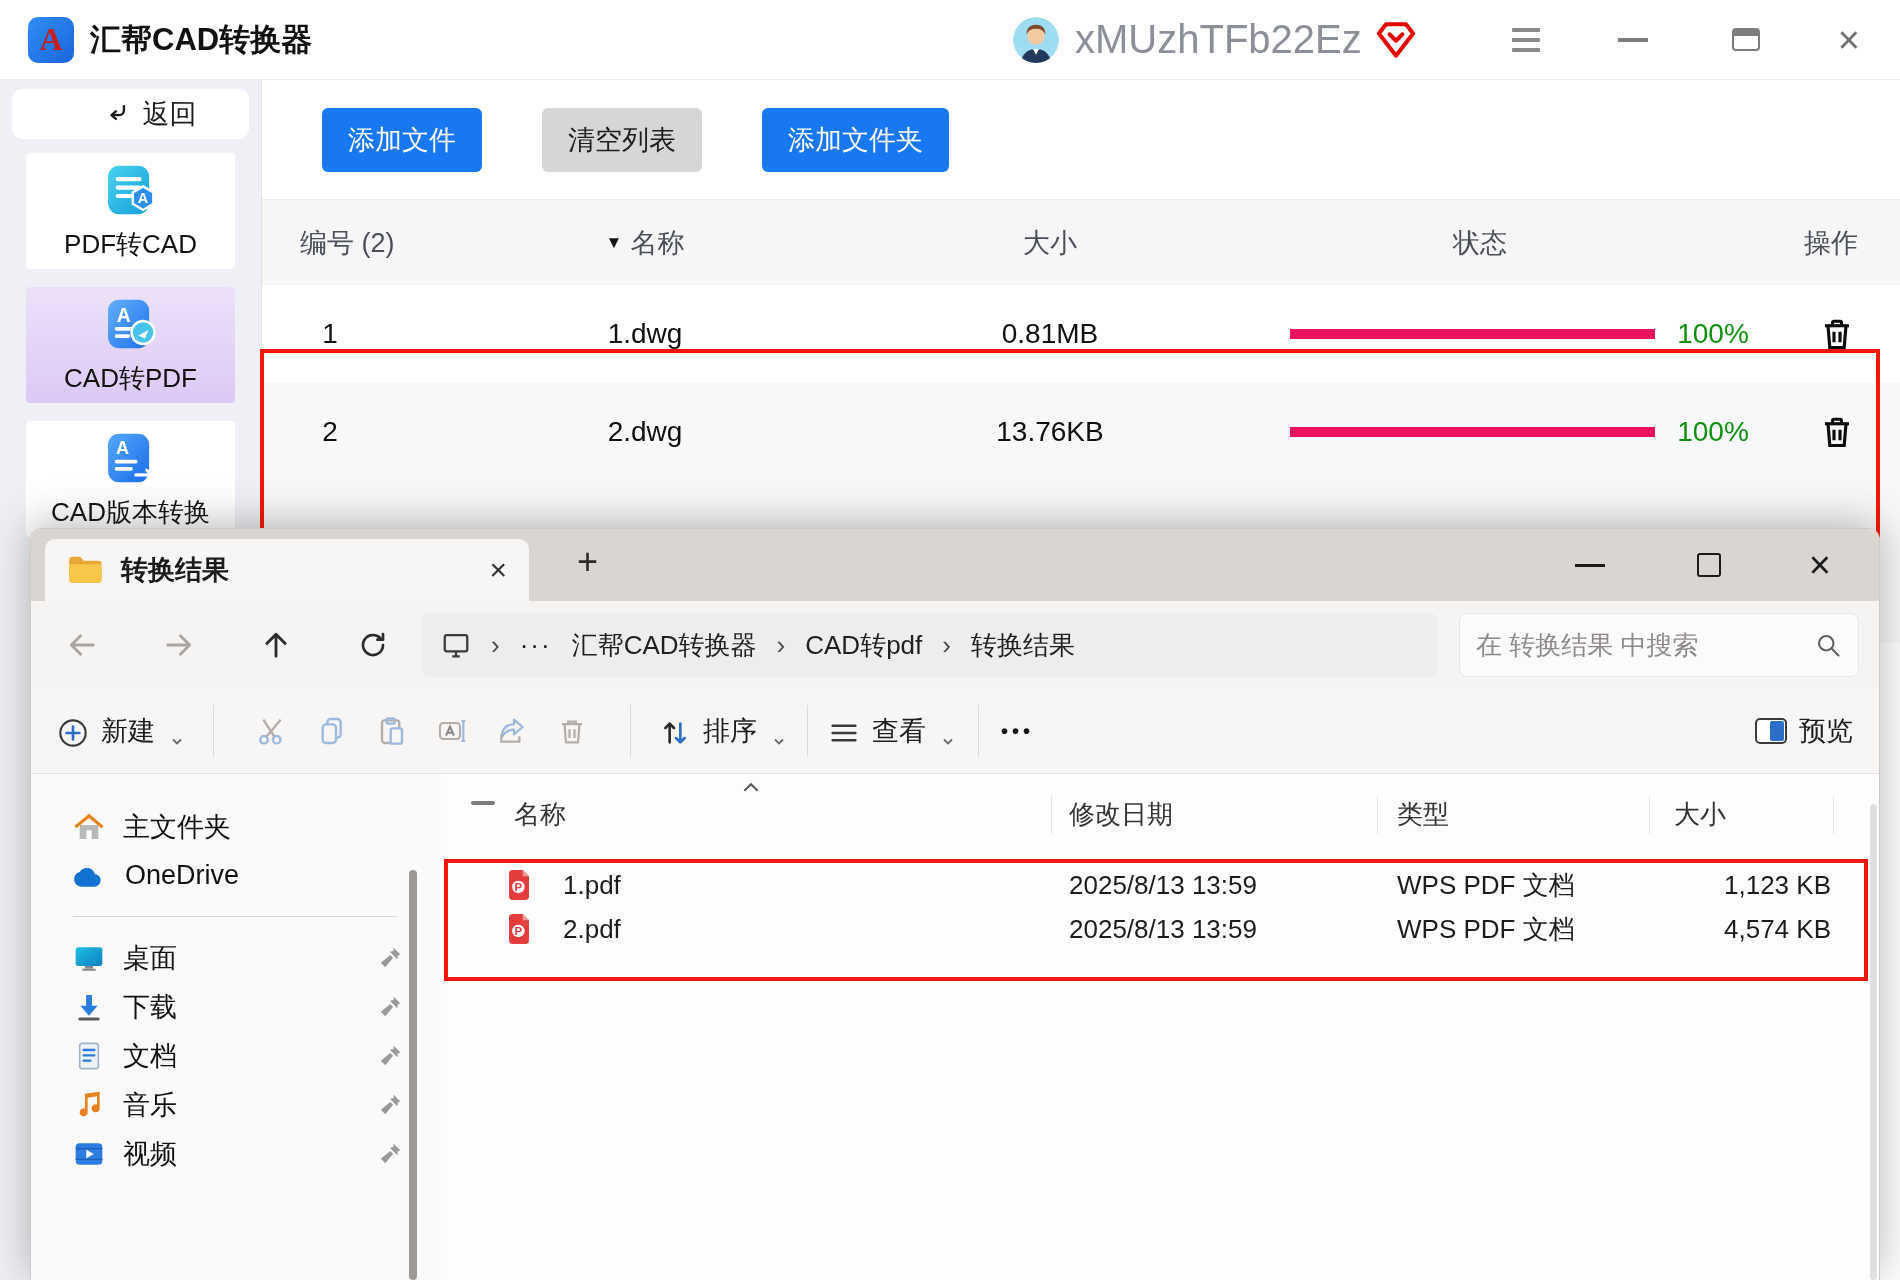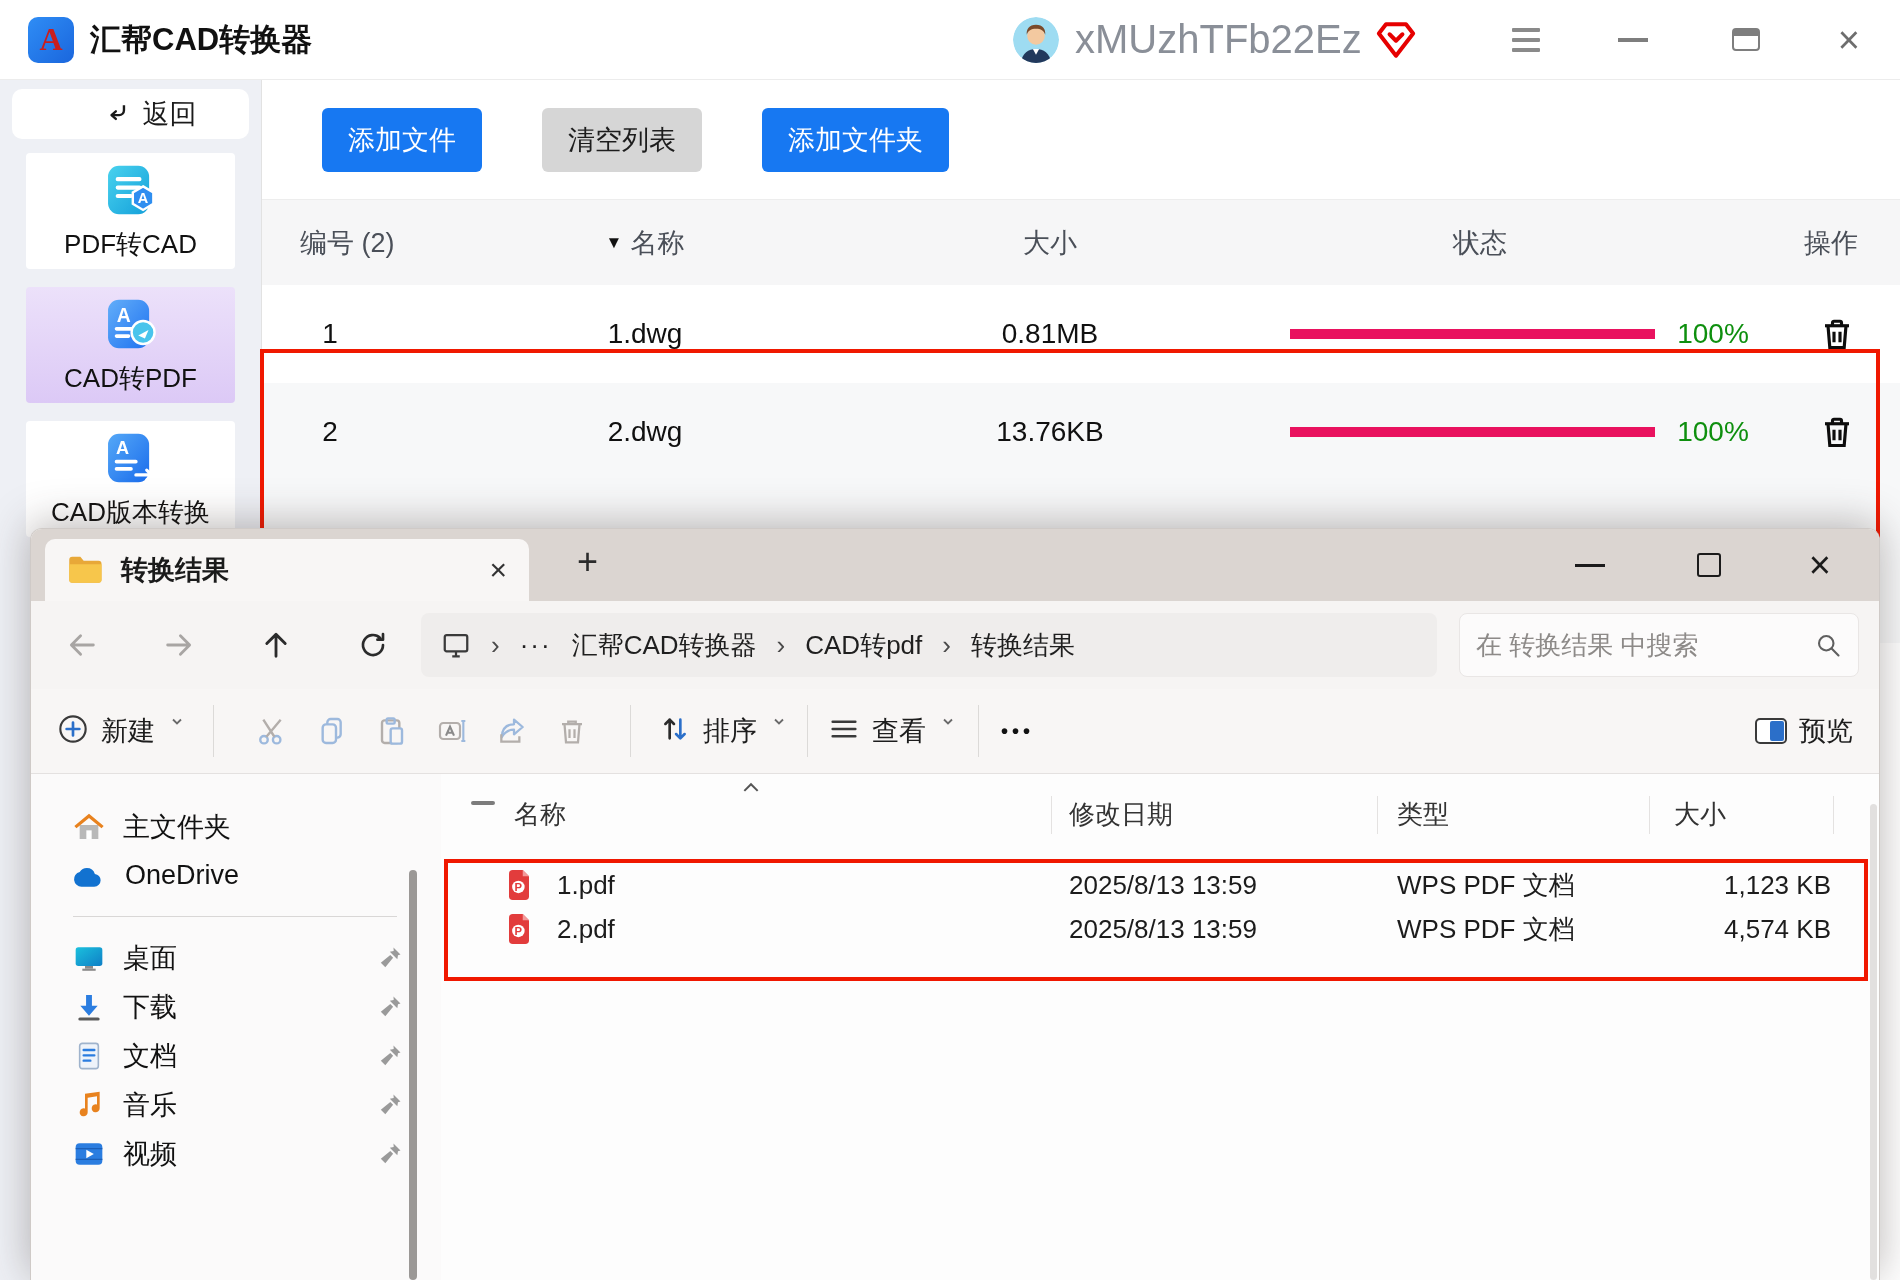--- a/index.html
+++ b/index.html
@@ -86,21 +86,21 @@
   .crumb .sep { color:#4a4a4a; font-size:26px; }
   .crumb .dots { letter-spacing:2px; color:#1f1f1f; }
   .searchbox { width:400px; height:64px; background:#fcfbfb; border:1px solid #e9e6e5; border-radius:8px;
     display:flex; align-items:center; padding:0 16px; }
   .searchbox input { flex:1; border:none; outline:none; background:transparent; font-size:26px; color:#333;
     font-family:"Liberation Sans","DejaVu Sans",sans-serif; }
   .searchbox input::placeholder { color:#8d8a88; }
 
   .cmdbar { height:85px; background:#f8f6f5; border-bottom:1px solid #e4e1e0; display:flex; align-items:center;
     padding:0 26px; font-size:27px; color:#1d1d1d; }
-  .cmd-group { display:flex; align-items:flex-start; gap:12px; }
+  .cmd-group { display:flex; align-items:flex-end; gap:12px; }
   .cmd-sep { width:1px; height:52px; background:#dcdad8; margin:0 28px; }
   .cmd-icn { width:60px; display:flex; justify-content:center; }
   .chev { margin-left:2px; display:flex; }
   .more-dots { font-size:20px; letter-spacing:4px; color:#111; font-weight:bold; }
   .preview-group { margin-left:auto; display:flex; align-items:center; gap:12px; }
   .prev-icn { width:32px; height:26px; border:2px solid #3a3a3a; border-radius:5px; position:relative; background:#fff; }
   .prev-icn i { position:absolute; right:1px; top:1px; bottom:1px; width:14px; background:#2b6fc9; border-radius:2px; }
 
   .ex-body { position:absolute; top:245px; left:0; right:0; bottom:0; background:#fbfafa; }
   .navpane { position:absolute; left:0; top:0; bottom:0; width:400px; padding:28px 0 0 42px; }
@@ -113,21 +113,21 @@
   .fl-caret { position:absolute; left:300px; top:-4px; }
   .fl-head { position:absolute; top:10px; left:0; right:0; height:60px; color:#333; }
   .fl-head span, .fl-row span { position:absolute; top:0; height:100%; display:flex; align-items:center; }
   .fh-check { left:30px; top:17px !important; height:auto !important; }
   .checkbox { width:24px; height:24px; border:2px solid #7c7c7c; border-radius:6px; background:#fdfdfd; }
   .fh-name { left:73px; } .fh-date { left:628px; } .fh-type { left:956px; } .fh-size { left:1233px; }
   .fl-head i.colsep { position:absolute; top:12px; width:1px; height:38px; background:#e4e2e1; }
   .cs1{left:610px;} .cs2{left:936px;} .cs3{left:1208px;} .cs4{left:1392px;}
   .fl-row { position:absolute; left:0; right:0; height:44px; }
   .fr1 { top:89px; } .fr2 { top:133px; }
-  .fr-icon { left:65px; } .fr-name { left:116px; } .fr-date { left:628px; } .fr-type { left:956px; }
+  .fr-icon { left:65px; } .fr-name { left:122px; } .fr-date { left:628px; } .fr-type { left:956px; }
   .fr-size { left:1208px; width:182px; justify-content:flex-end; }
   .rr2 { left:3px; top:85px; width:1424px; height:122px; }
   .fl-scroll { position:absolute; right:2px; top:30px; bottom:0; width:7px; background:#e2e0df; border-radius:4px; }
 </style>
 </head>
 <body>
 
 <div class="stage">
 
   <div class="titlebar">

